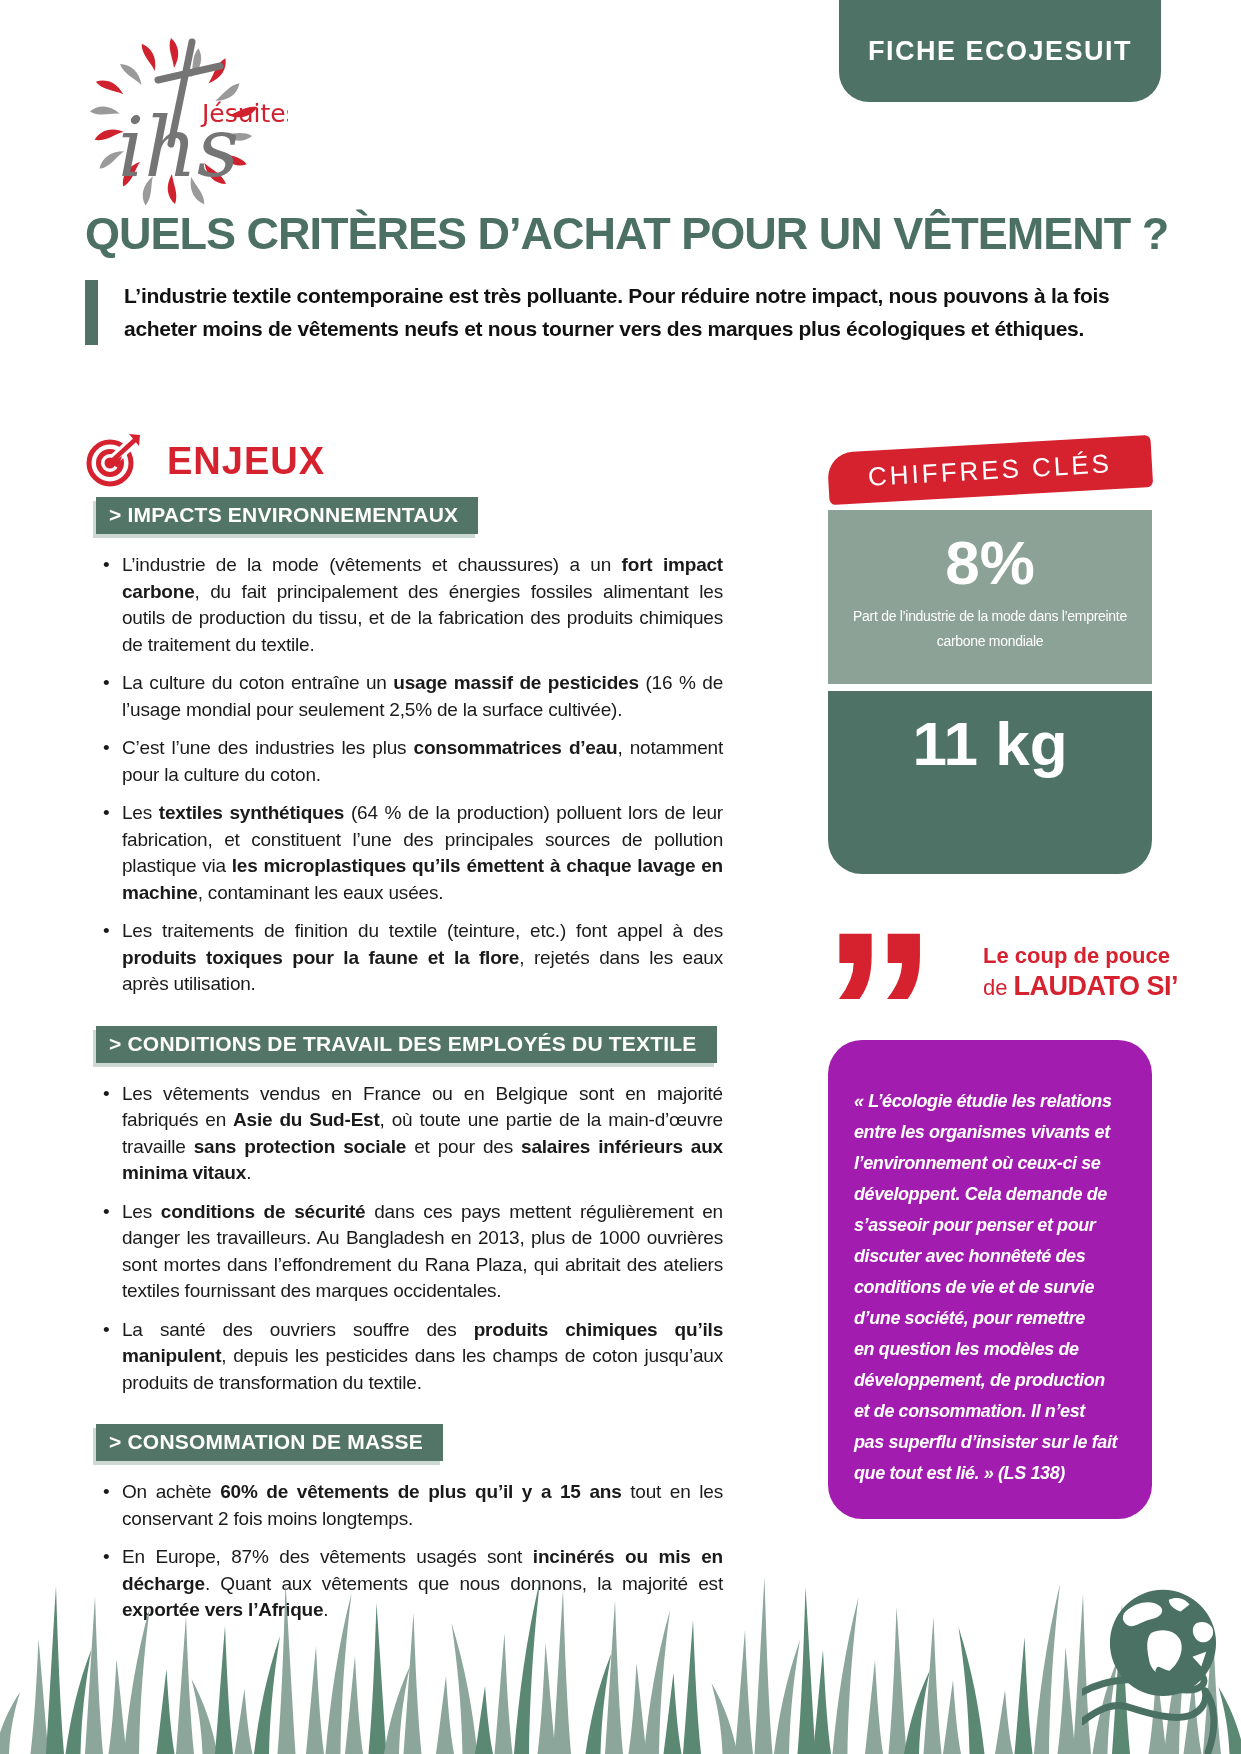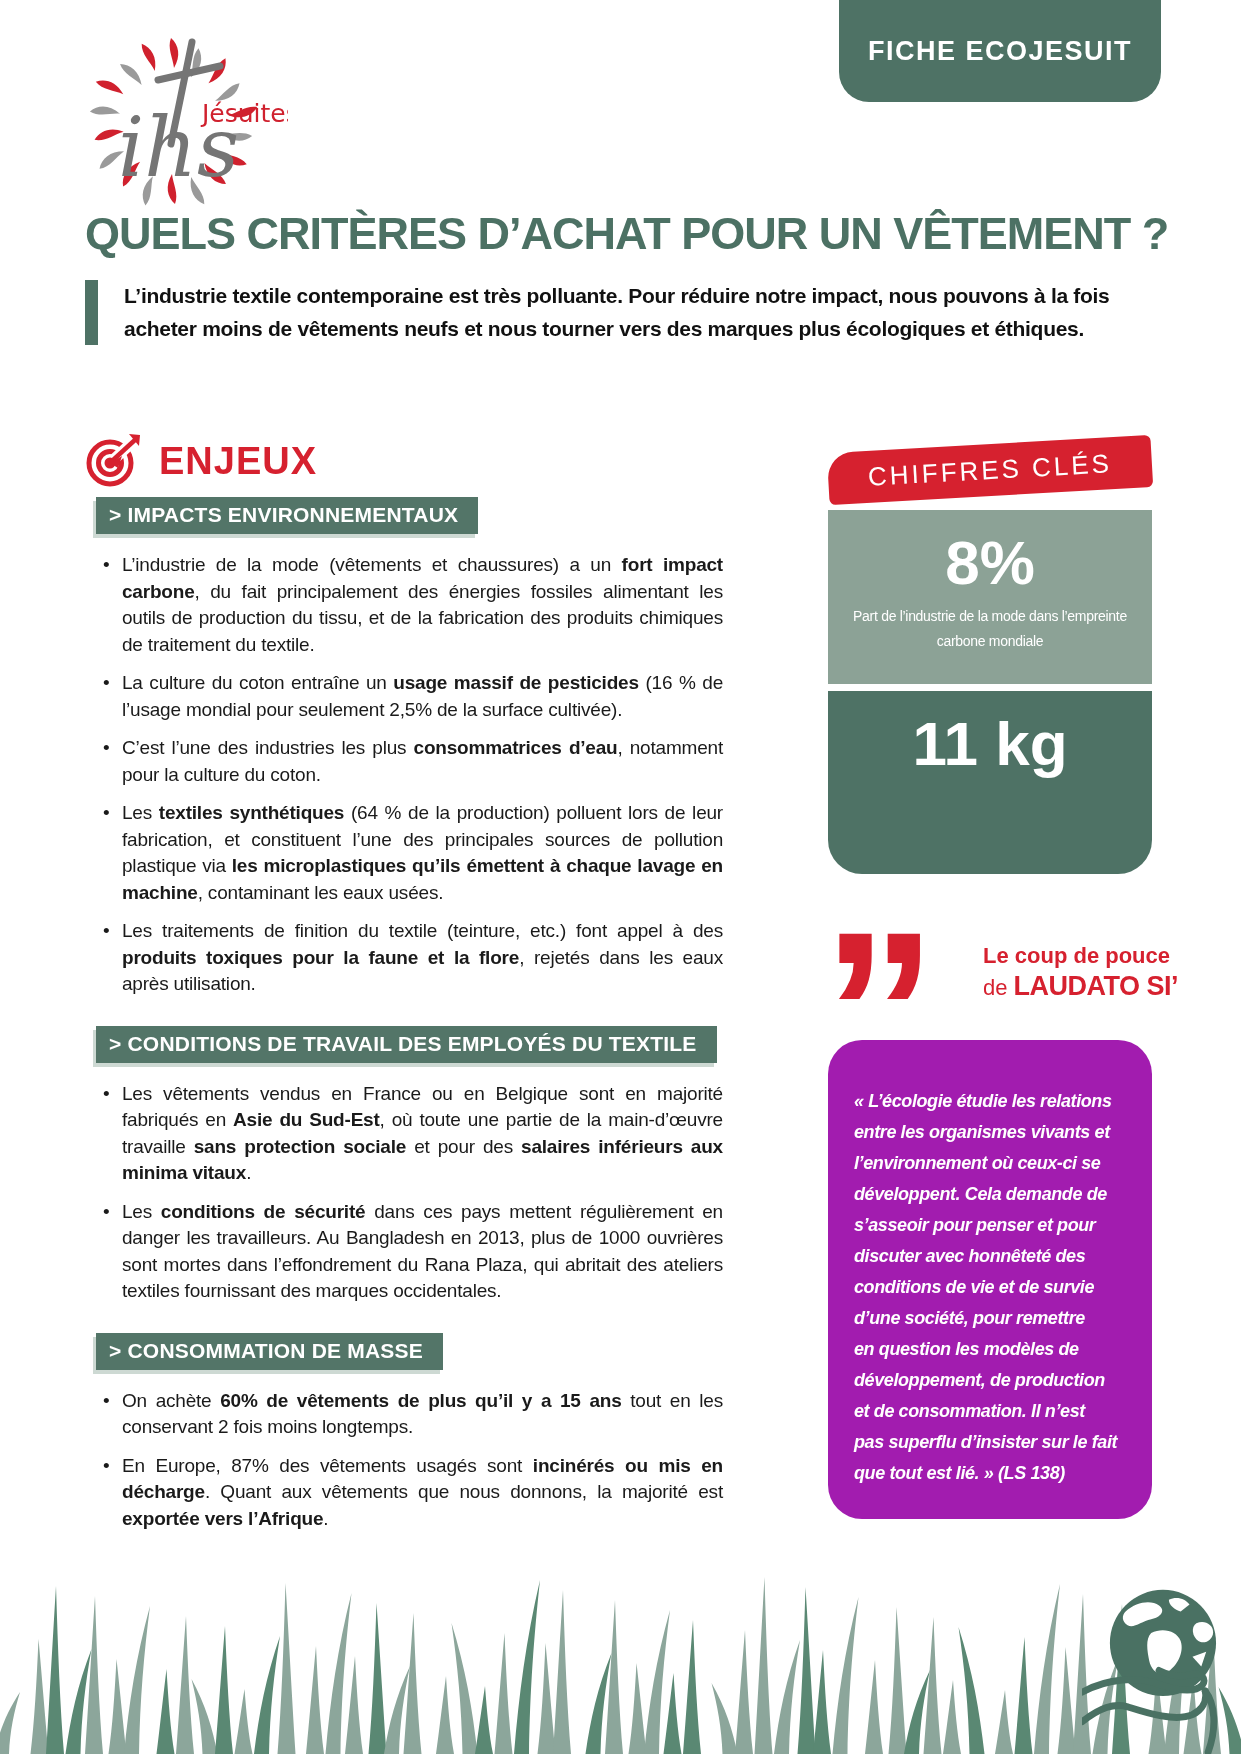--- a/index.html
+++ b/index.html
@@ -11,21 +11,21 @@
   .fiche-badge{left:828px;top:0;width:322px;height:102px;background:#4E7265;
     border-radius:0 0 30px 30px;display:flex;align-items:center;justify-content:center;
     color:#fff;font-weight:bold;font-size:27px;letter-spacing:1.5px;margin-left:11px;}
   .page-title{left:85px;top:208px;width:1130px;font-size:45px;font-weight:bold;
     color:#4C7164;letter-spacing:-1px;white-space:nowrap;}
   .intro{left:85px;top:280px;width:1056px;border-left:13px solid #4E7265;
     padding-left:26px;font-size:21px;font-weight:bold;color:#111;line-height:1.55;
     letter-spacing:-0.3px;}
 
   
-  .enjeux-head{left:85px;top:433px;display:flex;align-items:center;gap:16px;}
+  .enjeux-head{left:85px;top:433px;display:flex;align-items:center;gap:24px;}
   .enjeux-title{color:#D6212F;font-size:38px;font-weight:bold;letter-spacing:1px;}
 
   
   .left-col{left:96px;top:497px;width:627px;}
   .section-banner{width:fit-content;background:#537568;color:#fff;font-weight:bold;
     font-size:21px;padding:6px 20px 7px 13px;letter-spacing:0.2px;
     margin:0 0 18px 0;box-shadow:-3px 4px 0 #cdd9d3;}
   .section-banner + .bullets{margin-top:0;}
   .bullets{list-style:none;margin:0 0 6px 0;padding:0;font-size:19px;
     line-height:26.5px;letter-spacing:-0.2px;text-align:justify;}
@@ -123,20 +123,21 @@
       <li><span>L’industrie de la mode (vêtements et chaussures) a un </span><span class="b">fort impact carbone</span><span>, du fait principalement des énergies fossiles alimentant les outils de production du tissu, et de la fabrication des produits chimiques de traitement du textile.</span></li>
       <li><span>La culture du coton entraîne un </span><span class="b">usage massif de pesticides</span><span> (16 % de l’usage mondial pour seulement 2,5% de la surface cultivée).</span></li>
       <li><span>C’est l’une des industries les plus </span><span class="b">consommatrices d’eau</span><span>, notamment pour la culture du coton.</span></li>
       <li><span>Les </span><span class="b">textiles synthétiques</span><span> (64 % de la production) polluent lors de leur fabrication, et constituent l’une des principales sources de pollution plastique via </span><span class="b">les microplastiques qu’ils émettent à chaque lavage en machine</span><span>, contaminant les eaux usées.</span></li>
       <li><span>Les traitements de finition du textile (teinture, etc.) font appel à des </span><span class="b">produits toxiques pour la faune et la flore</span><span>, rejetés dans les eaux après utilisation.</span></li>
     </ul>
     <div class="section-banner">&gt; CONDITIONS DE TRAVAIL DES EMPLOYÉS DU TEXTILE</div>
     <ul class="bullets">
       <li><span>Les vêtements vendus en France ou en Belgique sont en majorité fabriqués en </span><span class="b">Asie du Sud-Est</span><span>, où toute une partie de la main-d’œuvre travaille </span><span class="b">sans protection sociale</span><span> et pour des </span><span class="b">salaires inférieurs aux minima vitaux</span><span>.</span></li>
       <li><span>Les </span><span class="b">conditions de sécurité</span><span> dans ces pays mettent régulièrement en danger les travailleurs. Au Bangladesh en 2013, plus de 1000 ouvrières sont mortes dans l’effondrement du Rana Plaza, qui abritait des ateliers textiles fournissant des marques occidentales.</span></li>
+      <li><span>La santé des ouvriers souffre des </span><span class="b">produits chimiques qu’ils manipulent</span><span>, depuis les pesticides dans les champs de coton jusqu’aux produits de transformation du textile.</span></li>
     </ul>
     <div class="section-banner">&gt; CONSOMMATION DE MASSE</div>
     <ul class="bullets">
       <li><span>On achète </span><span class="b">60% de vêtements de plus qu’il y a 15 ans</span><span> tout en les conservant 2 fois moins longtemps.</span></li>
       <li><span>En Europe, 87% des vêtements usagés sont </span><span class="b">incinérés ou mis en décharge</span><span>. Quant aux vêtements que nous donnons, la majorité est </span><span class="b">exportée vers l’Afrique</span><span>.</span></li>
     </ul>
   </div>
 
 <div class="abs right-col">
   <div class="ribbon">

